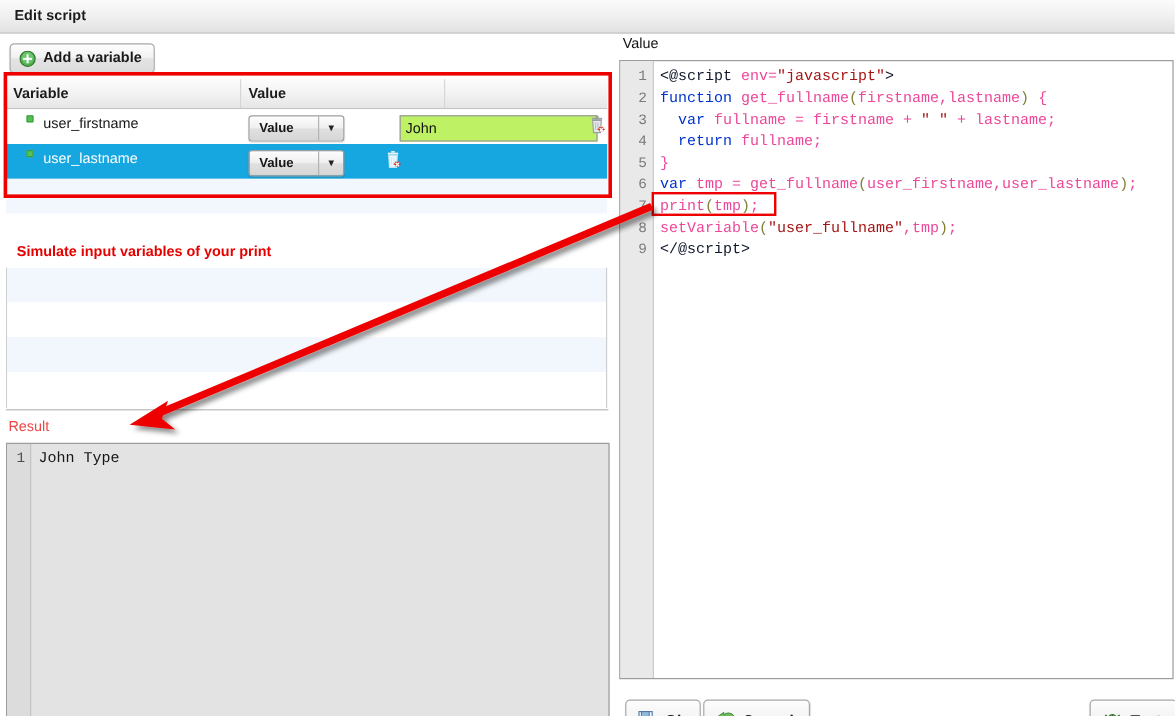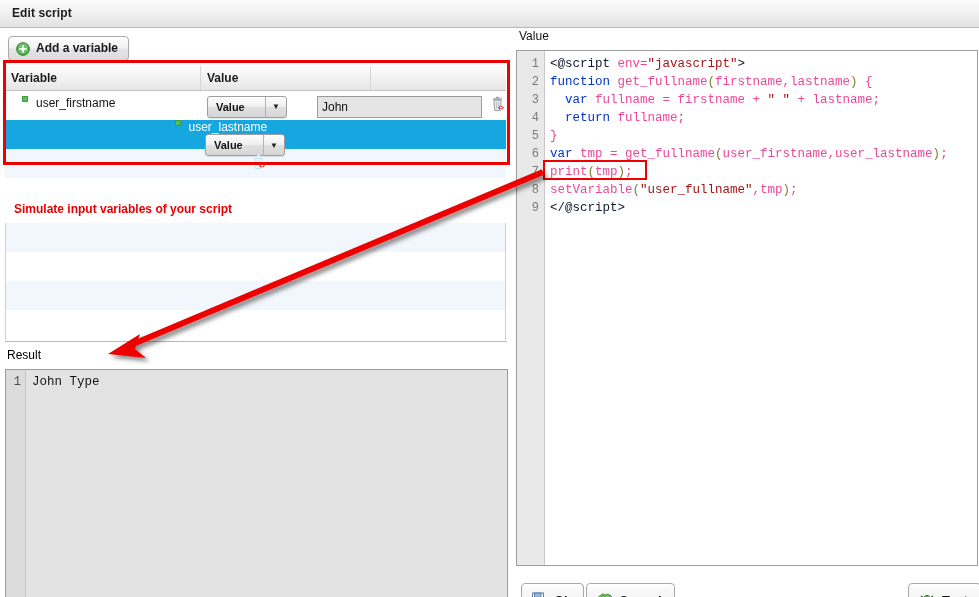--- a/index.html
+++ b/index.html
@@ -57,21 +57,21 @@
     display:flex;align-items:center;
   }
   .c-var{width:196px;}
   .c-type{width:113px;}
   .c-val{width:170px;}
   .c-act{width:22px;border-right:none !important;}
 
   .vt-row{display:flex;height:29px;align-items:center;box-sizing:border-box;}
   .vt-row.odd{background:#ffffff;}
   .vt-row.even{background:#f2f7fd;}
-  .vt-row.sel{background:#16a6e0;flex-direction:column;}
+  .vt-row.sel{background:#16a6e0;}
   .vt-row .cell{height:20px;display:flex;box-sizing:border-box;}
 
   .bullet{
     width:6px;height:6px;border-radius:1px;
     background:#54c154;box-shadow:inset 0 0 0 1px #3f9b3f;
     margin-left:17px;margin-right:8px;flex:none;
   }
   .vname{font-size:12px;color:#151515;}
   .vt-row.sel .vname{color:#ffffff;}
 
@@ -82,22 +82,22 @@
     border:1px solid #9e9e9e;border-radius:3px;
     box-shadow:inset 0 1px 0 #fff, 0 1px 1px rgba(0,0,0,.10);
     font-size:11px;font-weight:bold;color:#151515;
     cursor:pointer;user-select:none;box-sizing:border-box;
   }
   .select .sv{padding-left:8px;flex:1;}
   .select .sep{width:1px;height:20px;background:#b3b3b3;}
   .select .arw{width:20px;text-align:center;font-size:8px;color:#222;}
 
   .txtin{
-    margin-left:3px;width:165px;height:22px;box-sizing:border-box;
-    border:1px solid #9a9a9a;background:#e5e5e5;
+    margin-left:19px;width:165px;height:22px;box-sizing:border-box;
+    border:1px solid #9a9a9a;background:#bef264;
     font-family:"Liberation Sans",sans-serif;font-size:12px;color:#111;
     padding:0 4px;line-height:20px;outline:none;border-radius:0;
   }
 
   .trash{margin-left:6px;width:17px;height:18px;position:relative;cursor:pointer;flex:none;}
 
   
   .hint{
     position:absolute;left:14px;top:174px;
     font-size:12px;font-weight:bold;color:#e60000;
@@ -106,21 +106,21 @@
   
   .stripes{position:absolute;left:5px;top:195px;width:501px;height:117px;
            border-left:1px solid #cfcfcf;border-right:1px solid #cfcfcf;
            background:#fff;box-sizing:border-box;overflow:hidden;}
   .stripe{height:29px;}
   .stripe.a{background:#f2f7fd;}
   .stripe.b{background:#ffffff;}
 
   .hsep{position:absolute;left:5px;top:313px;width:502px;height:1px;background:#b9b9b9;}
 
-  .result-lbl{position:absolute;left:7px;top:320px;font-size:12px;color:#000000;}
+  .result-lbl{position:absolute;left:7px;top:320px;font-size:12px;color:#ef4444;}
   .result-box{
     position:absolute;left:5px;top:341px;width:503px;height:249px;
     background:#e3e3e3;border:1px solid #9c9c9c;box-sizing:border-box;
   }
   .result-gutter{
     position:absolute;left:0;top:0;width:20px;height:247px;
     background:#dcdcdc;border-right:1px solid #c4c4c4;box-sizing:border-box;
   }
   .result-gutter .ln{
     font-family:"Liberation Mono",monospace;font-size:12px;color:#4d4d4d;
@@ -273,21 +273,21 @@
                 <path d="M1.1 1.3 L4 4.2 M4 1.3 L1.1 4.2" stroke="#fff" stroke-width="1.1"></path>
               </g>
             </svg>
           </span>
         </div>
       </div>
 
       <div class="vt-row even"></div>
     </div>
 
-    <div class="hint">Simulate input variables of your script</div>
+    <div class="hint">Simulate input variables of your print</div>
 
     <div class="stripes">
       <div class="stripe a"></div>
       <div class="stripe b"></div>
       <div class="stripe a"></div>
       <div class="stripe b"></div>
     </div>
 
     <div class="hsep"></div>
 

